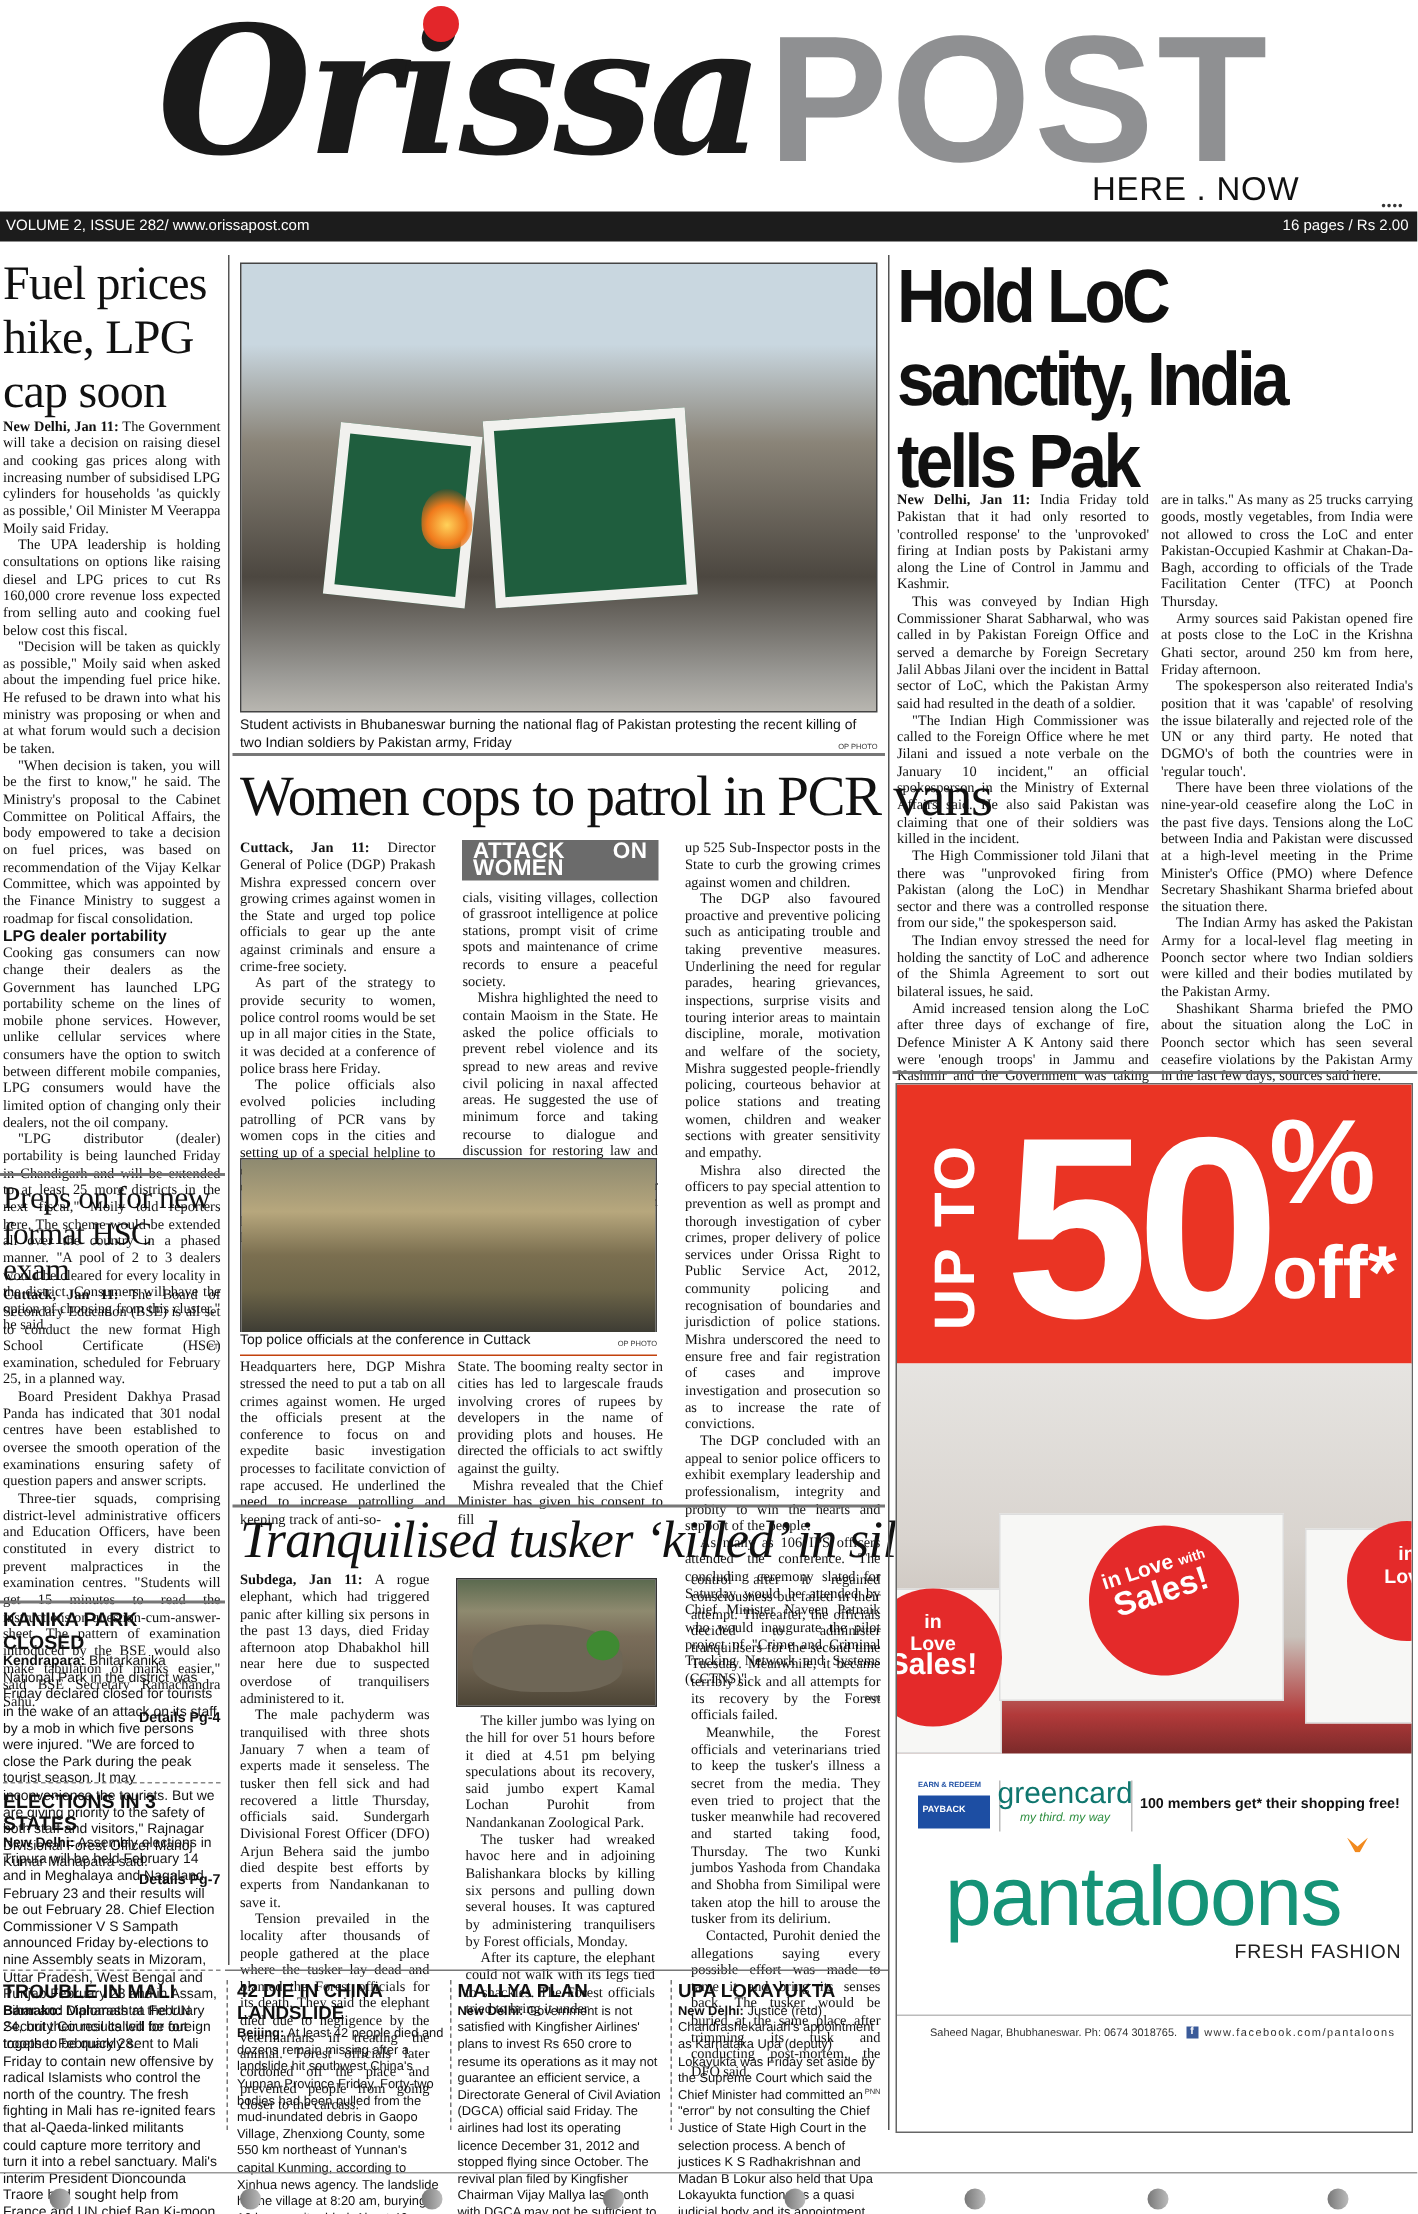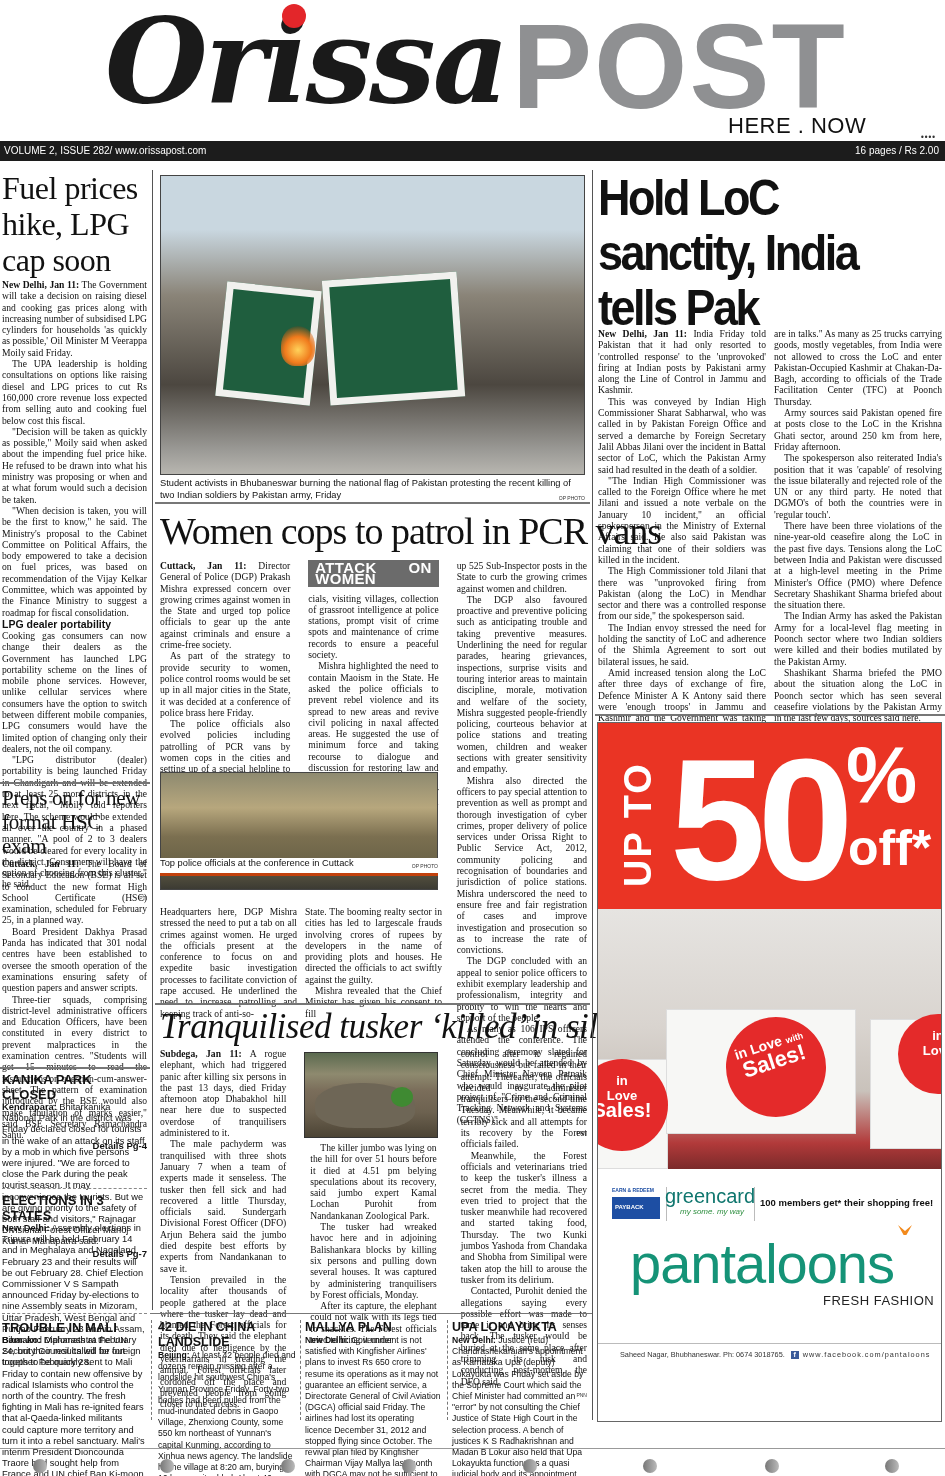--- a/index.html
+++ b/index.html
@@ -148,21 +148,21 @@
       <p class="first">up 525 Sub-Inspector posts in the State to curb the growing crimes against women and children.</p>
       <p>The DGP also favoured proactive and preventive policing such as anticipating trouble and taking preventive measures. Underlining the need for regular parades, hearing grievances, inspections, surprise visits and touring interior areas to maintain discipline, morale, motivation and welfare of the society, Mishra suggested people-friendly policing, courteous behavior at police stations and treating women, children and weaker sections with greater sensitivity and empathy.</p>
       <p>Mishra also directed the officers to pay special attention to prevention as well as prompt and thorough investigation of cyber crimes, proper delivery of police services under Orissa Right to Public Service Act, 2012, community policing and recognisation of boundaries and jurisdiction of police stations. Mishra underscored the need to ensure free and fair registration of cases and improve investigation and prosecution so as to increase the rate of convictions.</p>
       <p>The DGP concluded with an appeal to senior police officers to exhibit exemplary leadership and professionalism, integrity and probity to win the hearts and support of the people.</p>
       <p>As many as 106 IPS officers attended the conference. The concluding ceremony slated for Saturday would be attended by Chief Minister Naveen Patnaik who would inaugurate the pilot project of "Crime and Criminal Tracking Network and Systems (CCTNS)".</p>
       <span class="credit">PNN</span>
     </div>
   </div>
 </div>
 <div class="abs photo2"></div>
-<div class="abs caption" style="left:160px;top:858px;width:278px;background:#fff;border-bottom:3px solid #c2410c;">
+<div class="abs caption" style="left:160px;top:888px;width:278px;background:#fff;border-bottom:1px solid #c2410c;">
   <span>Top police officials at the conference in Cuttack</span>
   <span class="credit">OP PHOTO</span>
 </div>
 <div class="abs" style="left:160px;top:906px;width:282px;display:flex;gap:8px;background:#fff;">
   <div class="body-txt" style="width:137px;">
       <p class="first">Headquarters here, DGP Mishra stressed the need to put a tab on all crimes against women. He urged the officials present at the conference to focus on and expedite basic investigation processes to facilitate conviction of rape accused. He underlined the need to increase patrolling and keeping track of anti-so-</p>
     </div>
   <div class="body-txt" style="width:137px;">
     <p class="first">State. The booming realty sector in cities has led to largescale frauds involving crores of rupees by developers in the name of providing plots and houses. He directed the officials to act swiftly against the guilty.</p>
     <p>Mishra revealed that the Chief Minister has given his consent to fill</p>
@@ -249,21 +249,21 @@
     </div>
     <div class="tag" style="left:300px;top:105px;width:80px;height:80px;padding-top:14px;font-size:13px;line-height:15px;">
       <span>in</span><br><span>Love</span>
     </div>
   </div>
   <div class="ad-strip">
     <div class="earn">EARN &amp; REDEEM</div>
     <div class="payback">PAYBACK</div>
     <div style="position:absolute;left:68px;top:18px;width:1px;height:34px;background:#bbb;"></div>
     <div class="gc">greencard</div>
-    <div class="gc2">my some. my way</div>
+    <div class="gc2">my third. my way</div>
     <div style="position:absolute;left:156px;top:18px;width:1px;height:34px;background:#bbb;"></div>
     <div class="members">100 members get* their shopping free!</div>
   </div>
   <div class="panta" style="top:508px;height:190px;">
     <div class="panta-logo" style="top:0px;">pantaloons</div>
     <div class="panta-bird" style="top:-6px;"></div>
     <div class="panta-fresh" style="top:62px;">FRESH FASHION</div>
     <div class="panta-addr" style="top:112px;">
       <span>Saheed Nagar, Bhubhaneswar. Ph: 0674 3018765.</span>
       <span class="fb">f</span>

